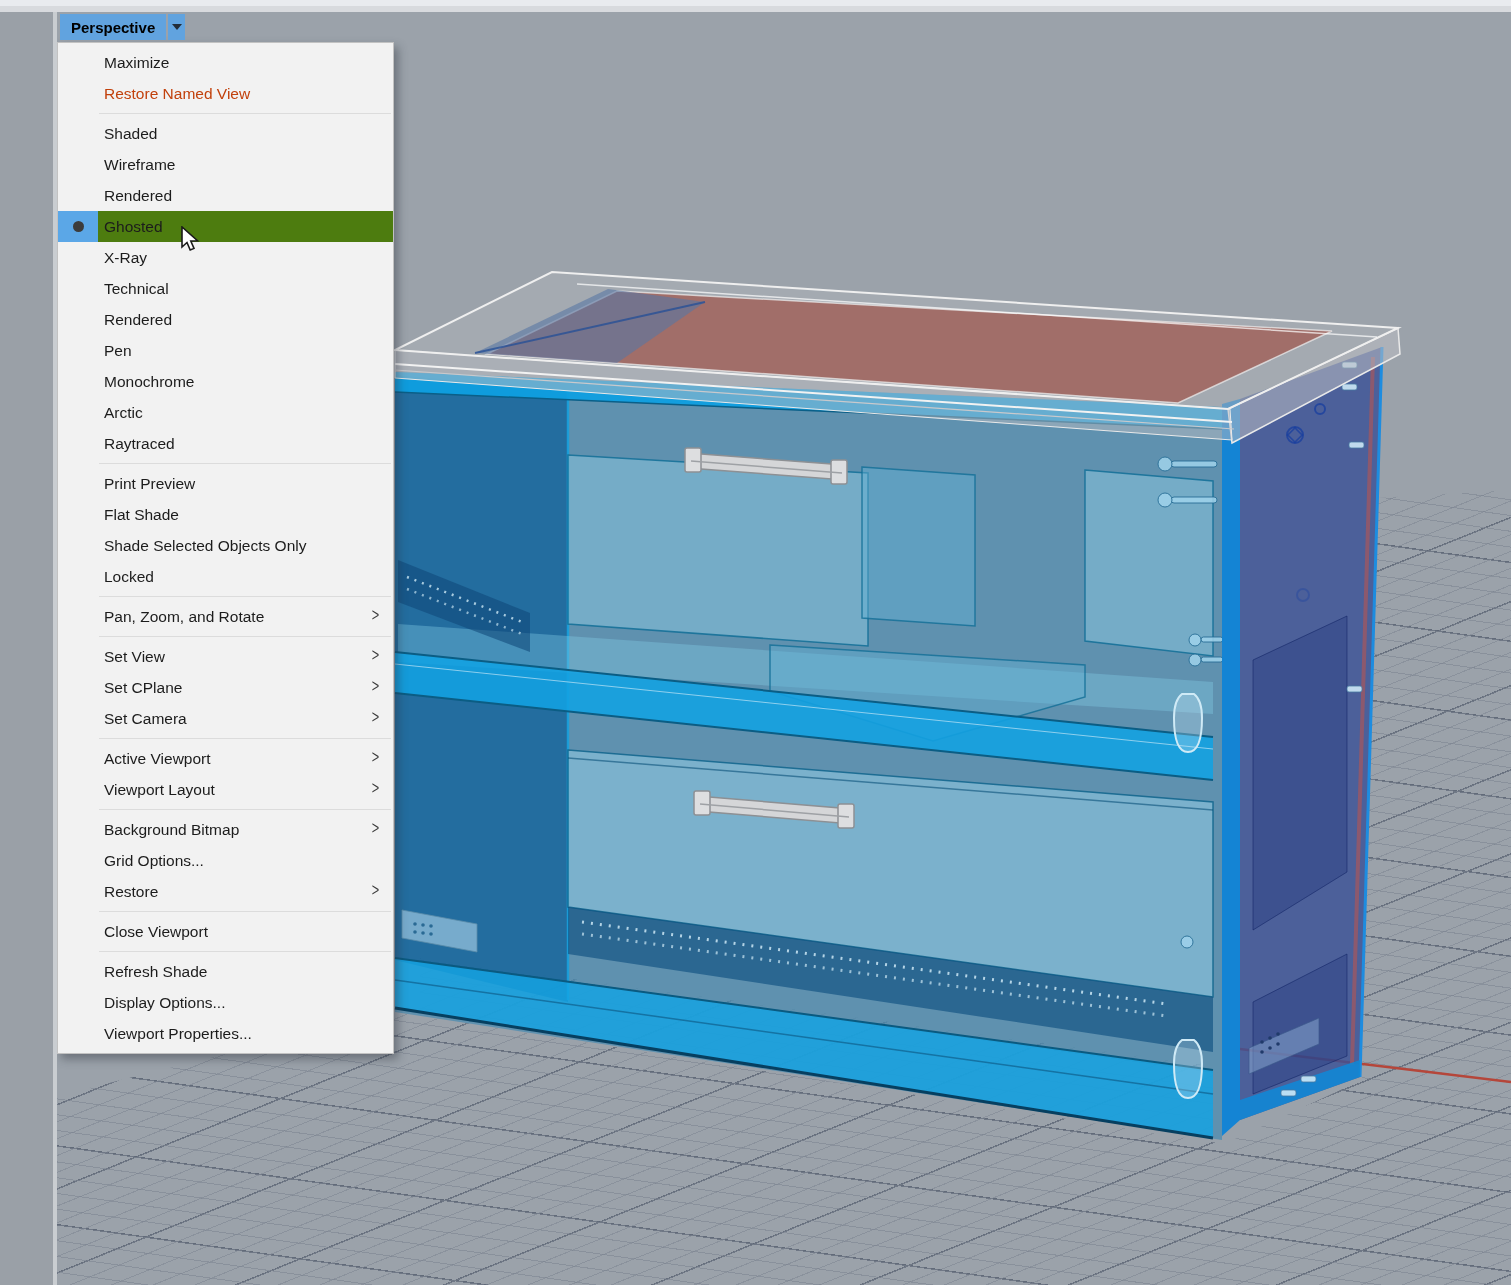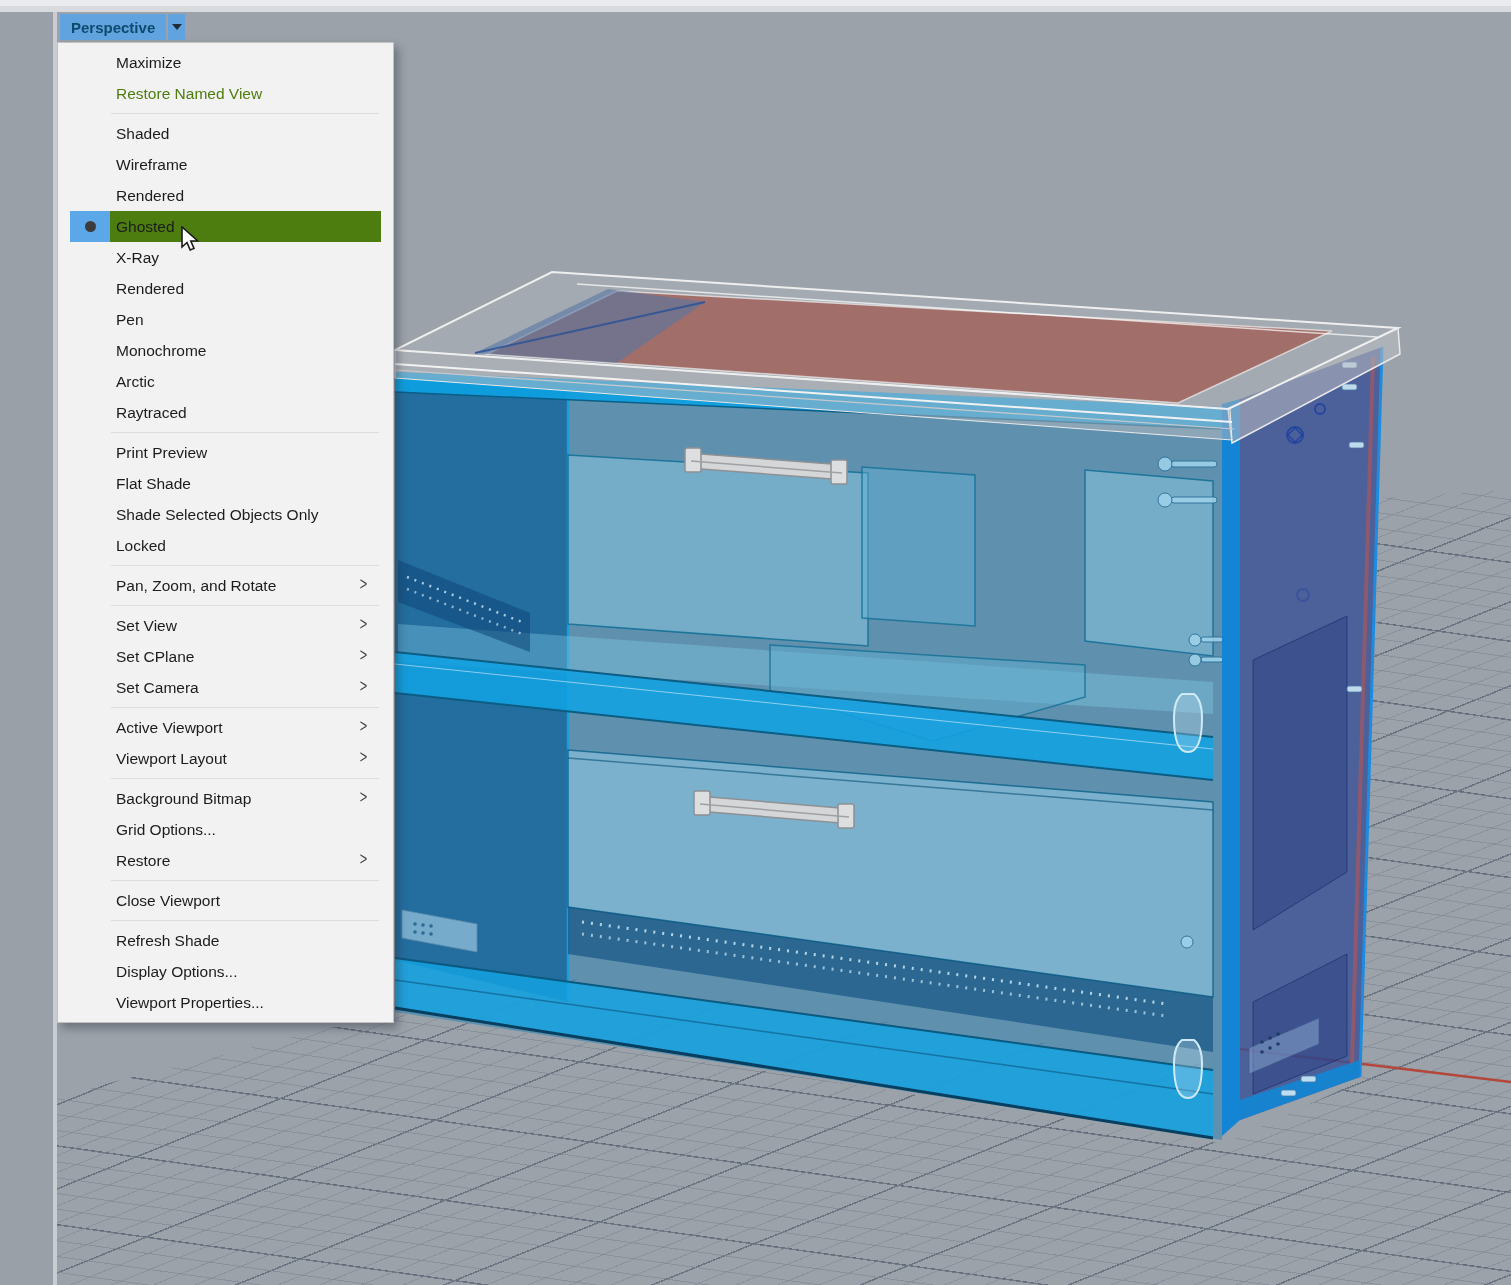--- a/index.html
+++ b/index.html
@@ -16,35 +16,35 @@
     background:
       repeating-linear-gradient(188deg, rgba(0,0,0,0) 0 14.6px, rgba(122,130,143,.55) 14.6px 15.6px),
       repeating-linear-gradient(158deg, rgba(0,0,0,0) 0 14.6px, rgba(122,130,143,.5) 14.6px 15.6px),
       repeating-linear-gradient(188deg, rgba(0,0,0,0) 0 76.5px, rgba(92,101,116,.9) 76.5px 78px),
       repeating-linear-gradient(158deg, rgba(0,0,0,0) 0 76.5px, rgba(92,101,116,.85) 76.5px 78px);}
   .grid-main{clip-path:polygon(0px 1084px,338px 1000px,1167px 1132px,1305px 1068px,1315px 628px,1321px 486px,1454px 478px,1454px 1273px,0px 1273px);}
   .grid-through{opacity:.55;clip-path:polygon(363px 946px,1156px 1054px,1156px 1128px,363px 1002px);}
   .scene-svg{position:absolute;left:0;top:0;z-index:10;}
   
   .vtab{position:absolute;left:3px;top:2px;height:26px;display:flex;align-items:stretch;z-index:40;}
-  .vtab .lbl{background:#61a3df;color:#0c4a6e;font-weight:bold;font-size:15px;
+  .vtab .lbl{background:#61a3df;color:#000000;font-weight:bold;font-size:15px;
              padding:12px 11px;display:flex;align-items:center;}
   .vtab .arr{background:#61a3df;width:17px;margin-left:2px;display:flex;align-items:center;justify-content:center;}
   .vtab .arr .tri{width:0;height:0;border-left:5px solid transparent;border-right:5px solid transparent;
                   border-top:6px solid #222c38;}
   
   .menu{position:absolute;left:0;top:30px;width:337px;background:#f2f2f2;
         border:1px solid #c2c2c2;box-shadow:4px 5px 9px rgba(40,45,55,.42);
-        padding:4px 12px;z-index:30;font-size:15.5px;color:#1c1c1c;box-sizing:border-box;}
+        padding:4px 0;z-index:30;font-size:15.5px;color:#1c1c1c;box-sizing:border-box;}
   .mi{position:relative;height:31px;display:flex;align-items:center;padding-left:46px;cursor:default;}
   .mi .gut{position:absolute;left:0;top:0;width:40px;height:31px;}
   .mi.hl{background:#4d7c0f;}
   .mi.hl .gut{background:#5ba7e7;}
   .mi .dot{position:absolute;left:15px;top:10px;width:11px;height:11px;border-radius:50%;background:#3c3c3c;}
-  .mi.disabled{color:#4d7c0f;}
+  .mi.disabled{color:#c2410c;}
   .mi .chev{position:absolute;right:13px;top:5px;font-size:15px;color:#3a3a3a;transform:scale(.85,1.25);}
   .sep{height:1px;background:#dcdcdc;margin:4px 2px 4px 41px;}
   .cursor{position:absolute;left:123px;top:214px;z-index:50;}
 </style>
 </head>
 <body>
 
 <div class="screen">
   <div class="strip1"></div>
   <div class="strip2"></div>
@@ -207,20 +207,24 @@
           <span class="gut"></span>
           <span class="dot"></span>
           <span>Ghosted</span>
         </div>
         <div class="mi">
           <span class="gut"></span>
           <span>X-Ray</span>
         </div>
         <div class="mi">
           <span class="gut"></span>
+          <span>Technical</span>
+        </div>
+        <div class="mi">
+          <span class="gut"></span>
           <span>Rendered</span>
         </div>
         <div class="mi">
           <span class="gut"></span>
           <span>Pen</span>
         </div>
         <div class="mi">
           <span class="gut"></span>
           <span>Monochrome</span>
         </div>

